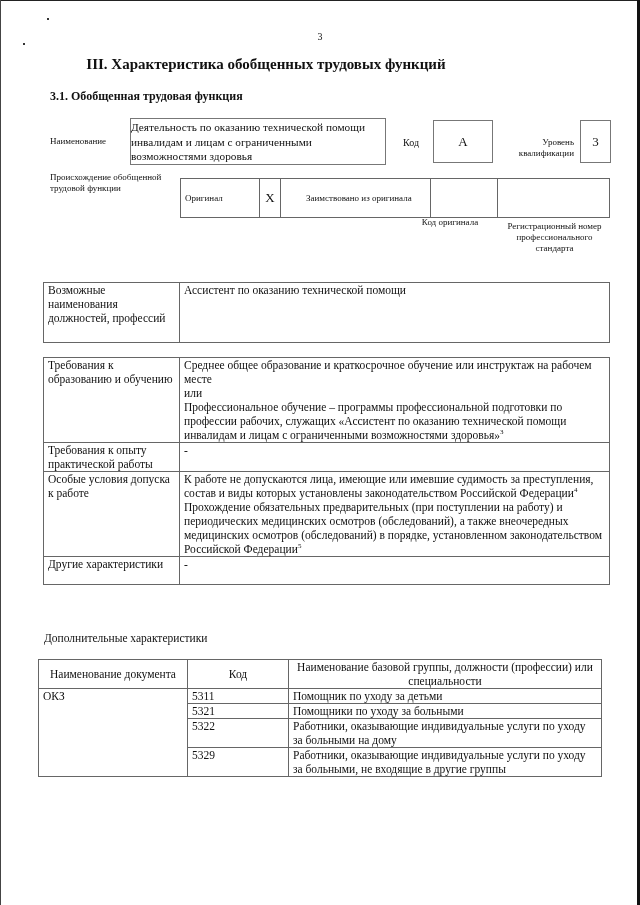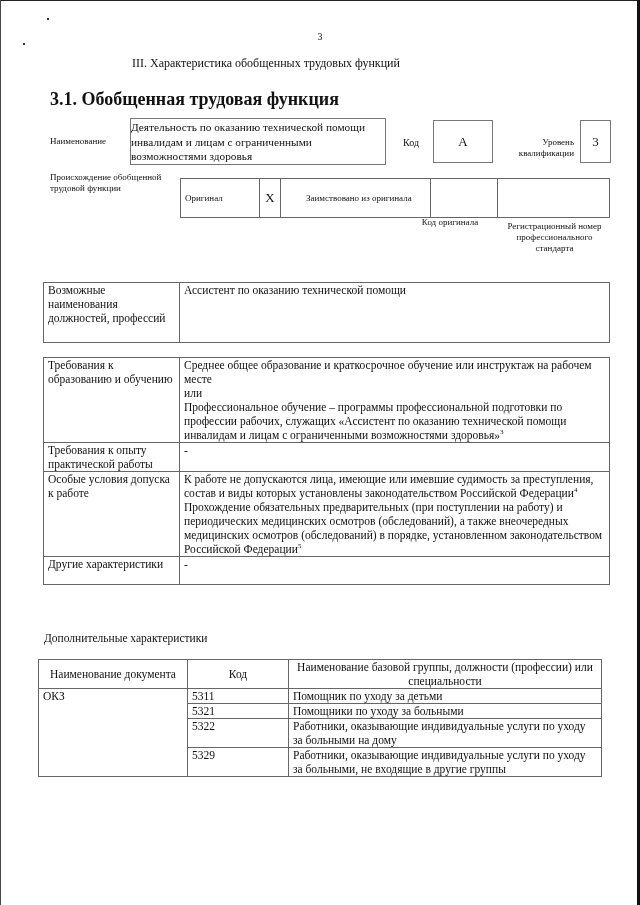--- a/index.html
+++ b/index.html
@@ -5,22 +5,22 @@
   html, body { margin: 0; padding: 0; background: #ffffff; }
   body { width: 640px; height: 905px; position: relative; overflow: hidden;
          font-family: "Liberation Serif", "DejaVu Serif", serif; color: #111; }
   .page-edge-top { position: absolute; left: 0; top: 0; width: 640px; height: 1px; background: #222; }
   .page-edge-left { position: absolute; left: 0; top: 0; width: 1px; height: 905px; background: #444; }
   .page-edge-right { position: absolute; right: 0; top: 0; width: 3px; height: 905px; background: #111; }
   .speck { position: absolute; width: 2px; height: 2px; background: #333; }
 
   .page-number { position: absolute; left: 0; width: 640px; top: 31px; text-align: center; font-size: 10px; }
   .section-title { position: absolute; left: 0; width: 532px; top: 56px; text-align: center;
-                   font-size: 12px; font-weight: normal; }
-  .subsection-title { position: absolute; left: 50px; top: 89px; font-size: 18px; font-weight: bold; }
+                   font-size: 15px; font-weight: bold; }
+  .subsection-title { position: absolute; left: 50px; top: 89px; font-size: 12px; font-weight: bold; }
 
   .abs { position: absolute; }
   .small { font-size: 9px; line-height: 11px; }
 
   .box { position: absolute; border: 1px solid #777; box-sizing: border-box; }
   .namebox { left: 130px; top: 118px; width: 256px; height: 47px; padding: 1px 0;
              font-size: 11.3px; line-height: 14.5px; }
   .codebox { left: 433px; top: 120px; width: 60px; height: 43px; display: flex;
              align-items: center; justify-content: center; font-size: 13px; }
   .levelbox { left: 580px; top: 120px; width: 31px; height: 43px; display: flex;

